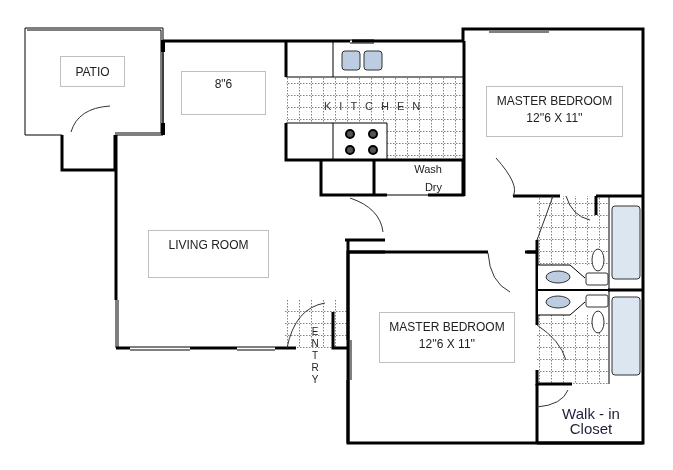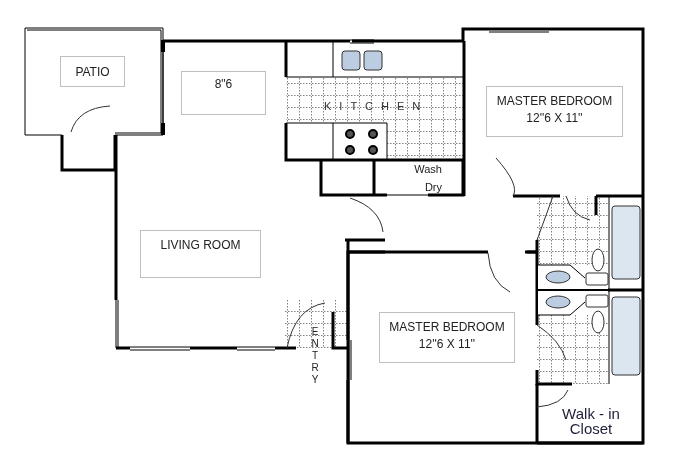--- a/index.html
+++ b/index.html
@@ -122,21 +122,21 @@
 <div class="plain" style="left:396px;top:160px;width:46px;">
   <div>Wash</div>
   <div>Dry</div>
 </div>
 
 <div class="lbl" style="left:486px;top:86px;width:137px;height:51px;padding-top:6px;">
   <div>MASTER BEDROOM</div>
   <div>12''6 X 11''</div>
 </div>
 
-<div class="lbl" style="left:140px;top:230px;width:121px;height:48px;padding-top:6px;">
+<div class="lbl" style="left:148px;top:230px;width:121px;height:48px;padding-top:6px;">
   <div>LIVING ROOM</div>
 </div>
 
 <div class="lbl" style="left:379px;top:312px;width:136px;height:51px;padding-top:6px;">
   <div>MASTER BEDROOM</div>
   <div>12''6 X 11''</div>
 </div>
 
 <div class="entry" style="left:310px;top:326px;">
   <div>E</div>

